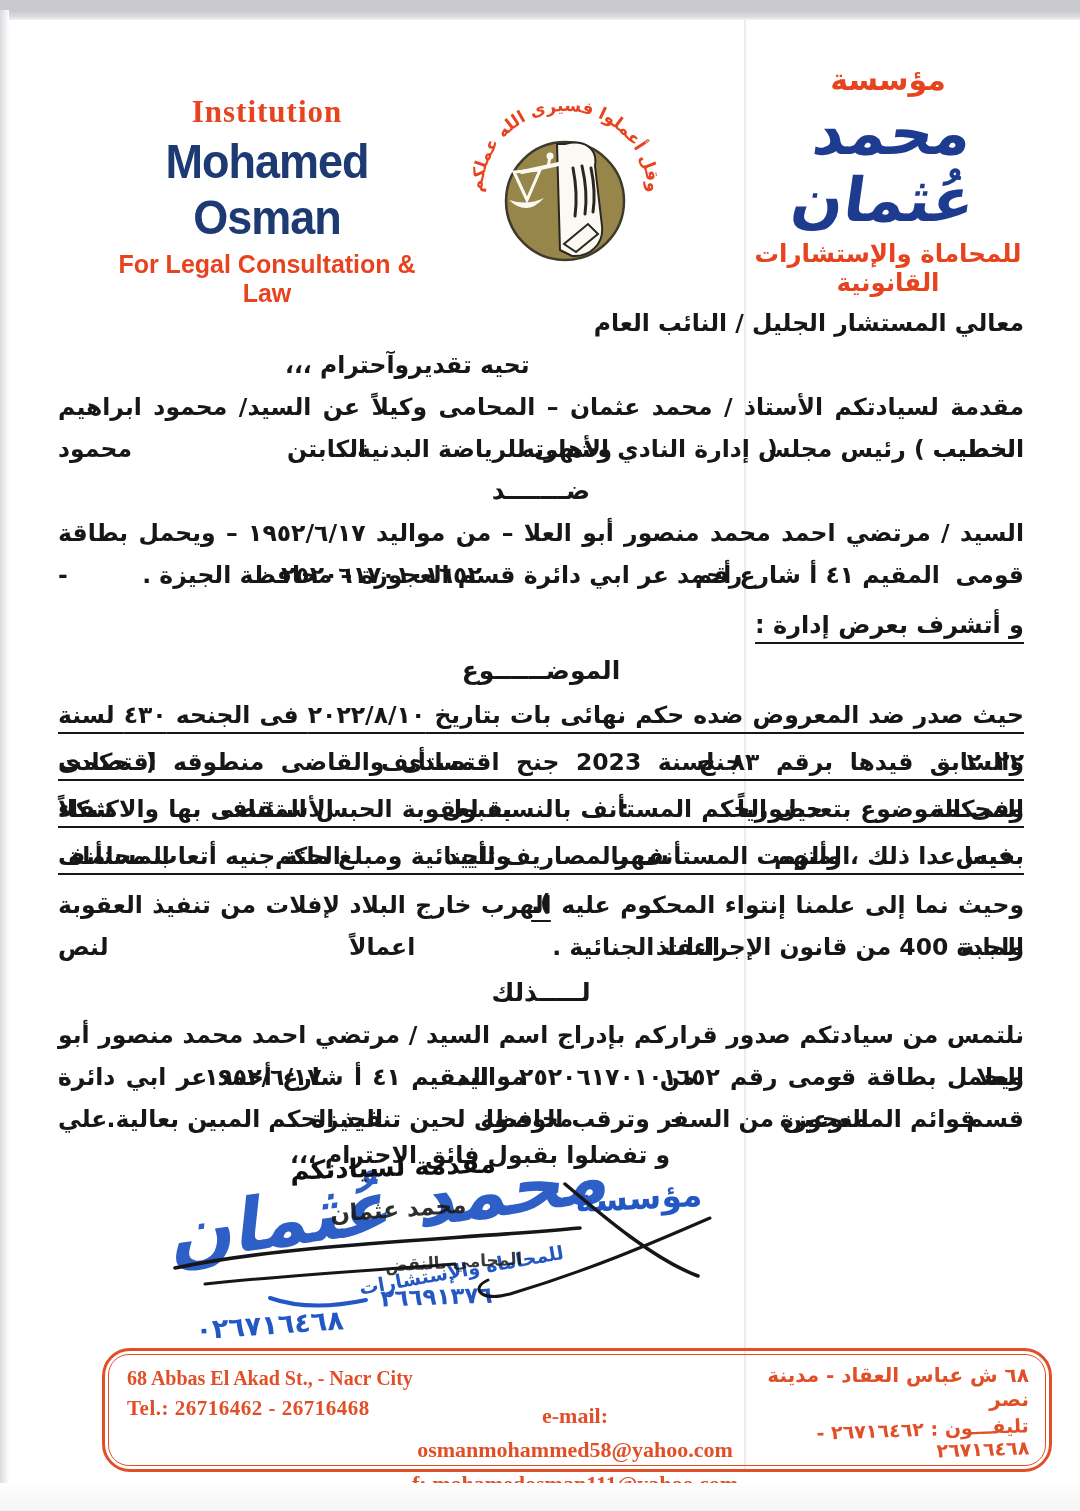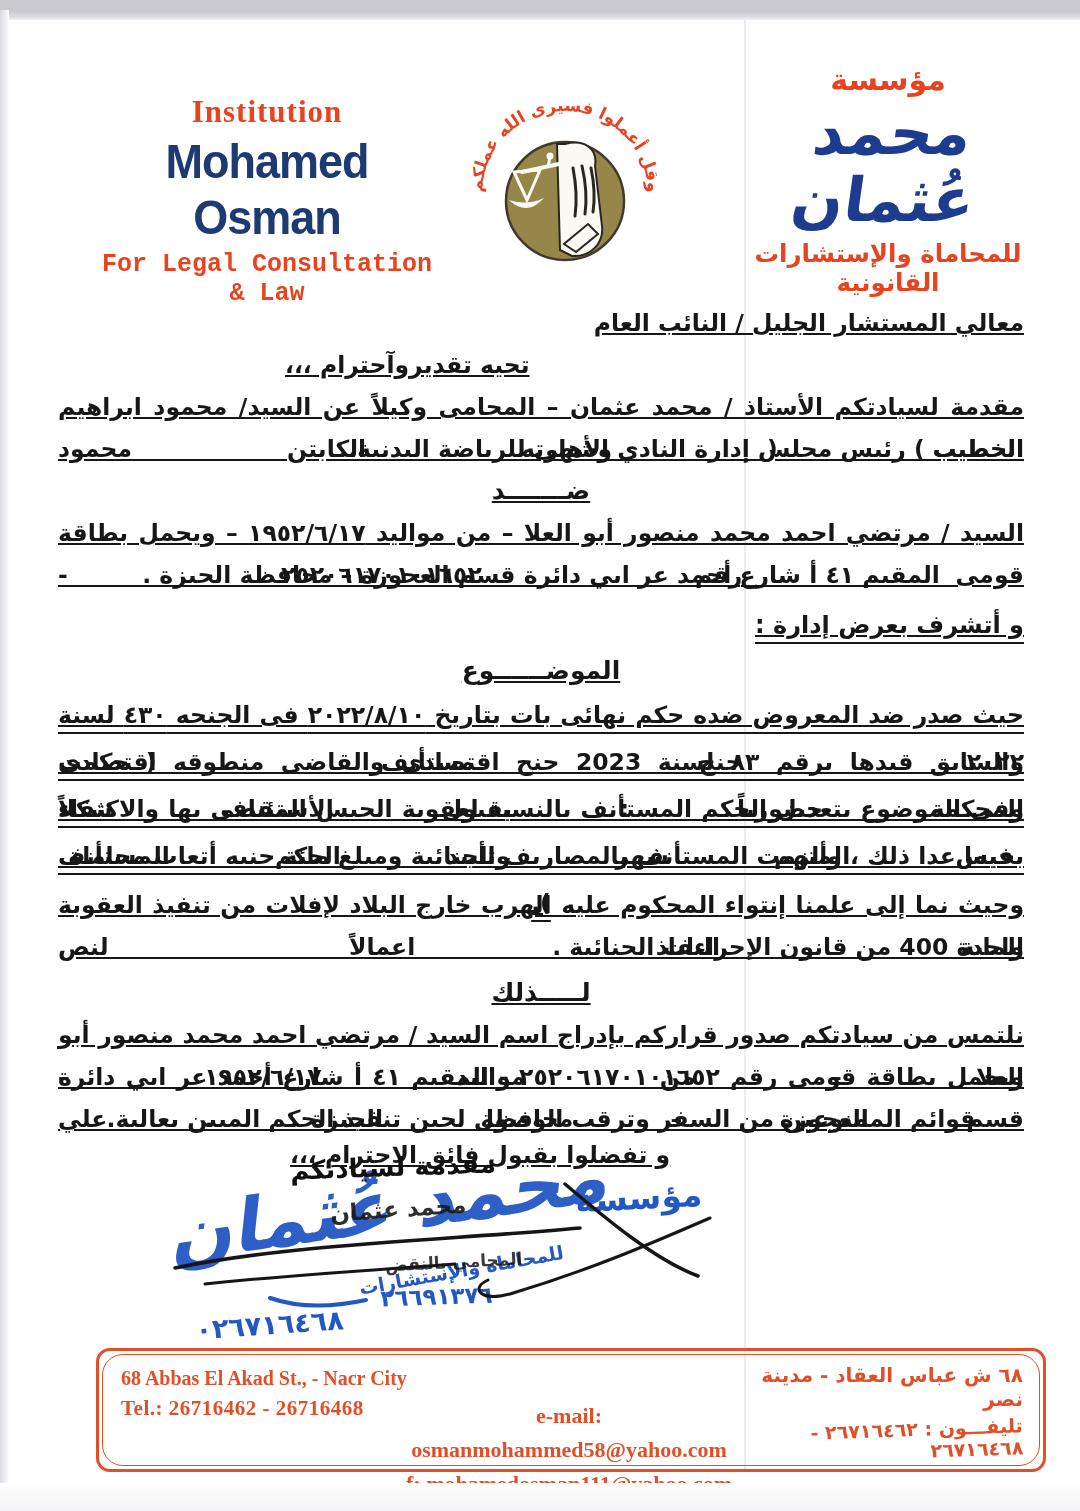--- a/index.html
+++ b/index.html
@@ -19,33 +19,33 @@
   .scan-bottom { position:absolute; left:0; bottom:0; width:100%; height:38px;
     background:linear-gradient(#fefefe,#f1f1f4); }
 
   
   .hdr-left { position:absolute; left:92px; top:84px; width:350px; text-align:center; }
   .hdr-left .inst { color:#e8431f; font-family:"Liberation Serif", serif;
     font-weight:bold; font-size:31px; letter-spacing:1px; }
   .hdr-left .name { color:#1d3a72; font-family:"Liberation Sans", sans-serif;
     font-weight:bold; font-size:45px; letter-spacing:-1px; margin-top:8px;
     transform:scaleY(1.08); }
-  .hdr-left .sub { color:#e8431f; font-family:Liberation Mono, monospace;
+  .hdr-left .sub { color:#e8431f; font-family:Liberation Sans, sans-serif;
     font-weight:bold; font-size:25px; margin-top:8px; }
   .hdr-logo { position:absolute; left:452px; top:66px; width:226px; height:206px; }
   .hdr-right { position:absolute; right:22px; top:52px; width:340px; text-align:center; direction:rtl; }
   .hdr-right .org { color:#e8431f; font-weight:bold; font-size:30px; }
   .hdr-right .name { color:#1d3c8f; font-weight:bold; font-size:61px;
     letter-spacing:-2px; transform:skewX(-8deg); margin-top:2px; line-height:1.1; }
   .hdr-right .sub { color:#e8431f; font-weight:bold; font-size:24.5px; margin-top:6px; }
 
   
   .body {
     position:absolute; top:292px; left:58px; right:56px;
-    direction:rtl; color:#171717; font-weight:700; font-size:23.5px;text-decoration:underline;
+    direction:rtl; color:#171717; font-weight:700; font-size:23.5px;
   }
   .ln { height:42px; line-height:42px; }
   .j { text-align:justify; text-align-last:justify; }
   .r { text-align:right; }
   .c { text-align:center; }
   .u { text-decoration:underline; text-decoration-thickness:2px; text-underline-offset:9px; }
   .subj-ln { height:47px; line-height:47px; }
   .greet { padding-left:227px; text-align:left; }
   .closing { padding-left:232px; text-align:left; }
   .hd { font-size:25px; }
@@ -66,22 +66,22 @@
     transform:rotate(4deg); letter-spacing:1px; }
   .stamp .ph2 { position:absolute; left:38px; top:126px; font-size:27px; font-weight:bold;
     letter-spacing:3px; transform:rotate(2deg); }
   .sig svg.ink { position:absolute; left:0; top:0; }
   .sig .ink-name { position:absolute; left:180px; top:48px; color:#181818; font-weight:bold;
     font-size:23px; transform:rotate(-4deg); direction:rtl; opacity:.9; }
   .sig .ink-title { position:absolute; left:235px; top:104px; color:#181818; font-weight:bold;
     font-size:17px; transform:rotate(-3deg); direction:rtl; opacity:.85; }
 
   
-  .footer { position:absolute; left:96px; top:1338px; width:950px; height:124px;
-    border:3.5px solid #e04f28; border-radius:14px; }
+  .footer { position:absolute; left:102px; top:1338px; width:950px; height:124px;
+    border:3.5px solid #e04f28; border-radius:28px; }
   .footer .inner { position:absolute; inset:3px; border:1.5px solid #e04f28; border-radius:21px; }
   .footer .en { position:absolute; left:22px; top:16px; color:#e04f28;
     font-family:"Liberation Serif", serif; font-weight:bold; }
   .footer .en .l1 { font-size:20px; }
   .footer .en .l2 { font-size:21px; margin-top:6px; letter-spacing:.5px; }
   .footer .mail { position:absolute; left:295px; top:48px; width:350px; text-align:center;
     color:#e04f28; font-family:"Liberation Serif", serif; font-weight:bold; font-size:22px; line-height:1.55; }
   .footer .ar { position:absolute; right:20px; top:12px; width:270px; direction:rtl;
     text-align:right; color:#e04f28; font-weight:bold; }
   .footer .ar .l1 { font-size:20px; }

